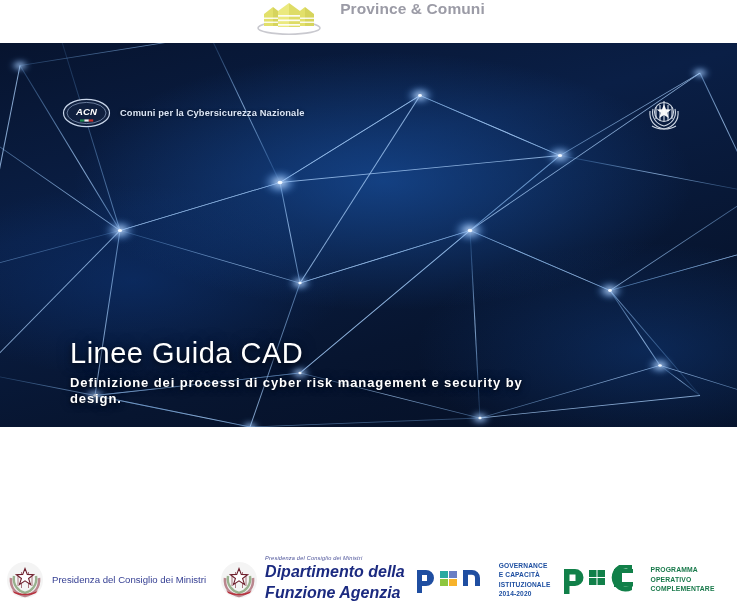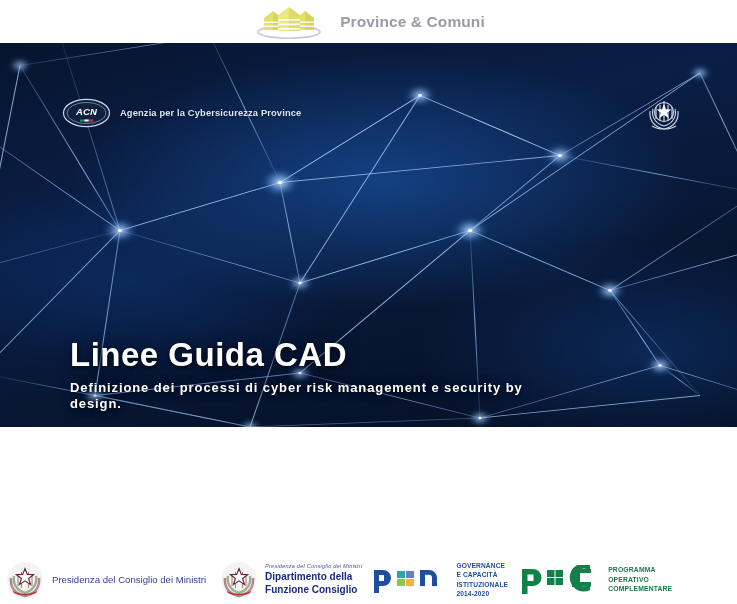--- a/index.html
+++ b/index.html
@@ -8,21 +8,21 @@
     background:#ffffff;
     font-family:"Liberation Sans", sans-serif;
     overflow:hidden;
   }
   .page { position:relative; width:737px; height:604px; background:#fff; }
 
   
   .topbar {
     position:absolute; left:0; top:0; width:737px; height:43px;
     background:#ffffff;
-    display:flex; align-items:center; justify-content:center; gap:14px;
+    display:flex; align-items:flex-start; justify-content:center; gap:14px;
   }
   .pc-logo { width:74px; height:36px; position:relative; flex:0 0 auto; }
   .pc-title {
     font-size:15.5px; font-weight:bold; color:#9b9ba6;
     letter-spacing:.1px; white-space:nowrap;
   }
 
   
   .hero {
     position:absolute; left:0; top:43px; width:737px; height:384px;
@@ -44,21 +44,21 @@
   .acn-text {
     font-size:9.3px; font-weight:bold; color:#dbe6f7;
     letter-spacing:.15px; white-space:nowrap;
     text-shadow:0 0 3px rgba(0,0,0,.6);
   }
   .rep-emblem { position:absolute; right:52px; top:52px; width:42px; height:40px; z-index:5; }
 
   
   .title-block { position:absolute; left:70px; top:295px; z-index:6; }
   .main-title {
-    font-size:33px; font-weight:bold; color:#ffffff;
+    font-size:29px; font-weight:normal; color:#ffffff;
     letter-spacing:.5px; line-height:1.05;
     text-shadow:0 2px 6px rgba(0,0,0,.75), 0 0 14px rgba(8,24,60,.9);
   }
   .subtitle {
     margin-top:7px;
     font-size:13px; font-weight:bold; color:#ffffff;
     line-height:1.22; letter-spacing:.9px; max-width:470px;
     text-shadow:0 1px 4px rgba(0,0,0,.8), 0 0 10px rgba(8,24,60,.85);
   }
 
@@ -71,21 +71,21 @@
   .f-block { display:flex; align-items:center; height:100%; }
   .f-b1 { padding-left:6px; gap:8px; }
   .f-b2 { padding-left:14px; gap:7px; }
   .f-b3 { padding-left:10px; gap:6px; }
   .f-b4 { padding-left:12px; gap:6px; }
 
   .f-emblem { width:38px; height:38px; flex:0 0 auto; }
   .f-text { font-size:9.6px; color:#353f93; line-height:1.45; white-space:nowrap; }
   .f-pre  { font-size:5.6px; color:#4a5198; font-style:italic; white-space:nowrap;
             letter-spacing:.2px; margin-bottom:.5px; }
-  .f-strong { font-size:10px; font-weight:bold; color:#1b2a80; line-height:1.3; white-space:nowrap; }
+  .f-strong { font-size:16px; font-weight:bold; color:#1b2a80; line-height:1.3; white-space:nowrap;font-style:italic; }
 
   .pon-mark { width:78px; height:30px; flex:0 0 auto; }
   .pon-cap { font-size:6.6px; font-weight:bold; color:#1d4ea0; line-height:1.38;
              letter-spacing:.15px; white-space:nowrap; }
   .poc-mark { width:82px; height:30px; flex:0 0 auto; }
   .poc-cap { font-size:6.8px; font-weight:bold; color:#18794a; line-height:1.38;
              letter-spacing:.15px; white-space:nowrap; }
 </style>
 </head>
 <body>
@@ -201,21 +201,21 @@
           <ellipse cx="24.5" cy="15" rx="23" ry="13.6" fill="#10203f" stroke="#c9d6ea" stroke-width="1.2"></ellipse>
           <ellipse cx="24.5" cy="15" rx="19.5" ry="10.6" fill="none" stroke="#8fa4c4" stroke-width=".7"></ellipse>
           <text x="24.5" y="17.4" text-anchor="middle" font-family="Liberation Sans, sans-serif" font-size="9.6" font-weight="bold" font-style="italic" fill="#ffffff">ACN</text>
           <g>
             <rect x="18" y="21.4" width="4.4" height="2.2" fill="#1e8a4e"></rect>
             <rect x="22.4" y="21.4" width="4.4" height="2.2" fill="#f2f2f2"></rect>
             <rect x="26.8" y="21.4" width="4.4" height="2.2" fill="#c8322d"></rect>
           </g>
         </svg>
       </div>
-      <div class="acn-text">Agenzia per la Cybersicurezza Province</div>
+      <div class="acn-text">Comuni per la Cybersicurezza Nazionale</div>
     </div>
 
     <div class="rep-emblem">
       <svg viewBox="0 0 42 40" width="42" height="40">
         <g stroke="#d7dfea" stroke-width="1.15" fill="none" opacity=".95">
           <path d="M21 6 L21 26"></path>
           <circle cx="21" cy="17" r="9.5"></circle>
           <path d="M7 16 C6 25 11 32 21 34 C31 32 36 25 35 16"></path>
           <path d="M10 14 C8 22 13 29 21 31 C29 29 34 22 32 14"></path>
           <path d="M13 12 L13 24 M17 10 L17 26 M25 10 L25 26 M29 12 L29 24"></path>
@@ -260,21 +260,21 @@
           <g stroke="#7a2533" stroke-width="1" fill="none" opacity=".6">
             <path d="M12 13 L12 25 M15.5 11 L15.5 27 M22.5 11 L22.5 27 M26 13 L26 25"></path>
           </g>
           <path d="M19 7.5 l2.3 5.9 6.3.25 -5.0 3.8 1.85 6.0 -5.45-3.6 -5.45 3.6 1.85-6.0 -5.0-3.8 6.3-.25 Z" fill="#ffffff" stroke="#6d1f2c" stroke-width="1.1"></path>
           <path d="M6 29 C11 34 27 34 32 29 L30 32 C25 35 13 35 8 32 Z" fill="#b8303c"></path>
         </svg>
       </div>
       <div>
         <div class="f-pre">Presidenza del Consiglio dei Ministri</div>
         <div class="f-strong">Dipartimento della</div>
-        <div class="f-strong">Funzione  Consiglio</div>
+        <div class="f-strong">Funzione  Agenzia</div>
       </div>
     </div>
 
     <div class="f-block f-b3">
       <div class="pon-mark">
         <svg viewBox="0 0 78 30" width="78" height="30">
 
           <path d="M2 5 h9 a8 8 0 0 1 0 16 h-4 v7 h-5 Z" fill="#1f4ea1"></path>
           <rect x="7" y="10" width="5" height="6" fill="#ffffff"></rect>
 

